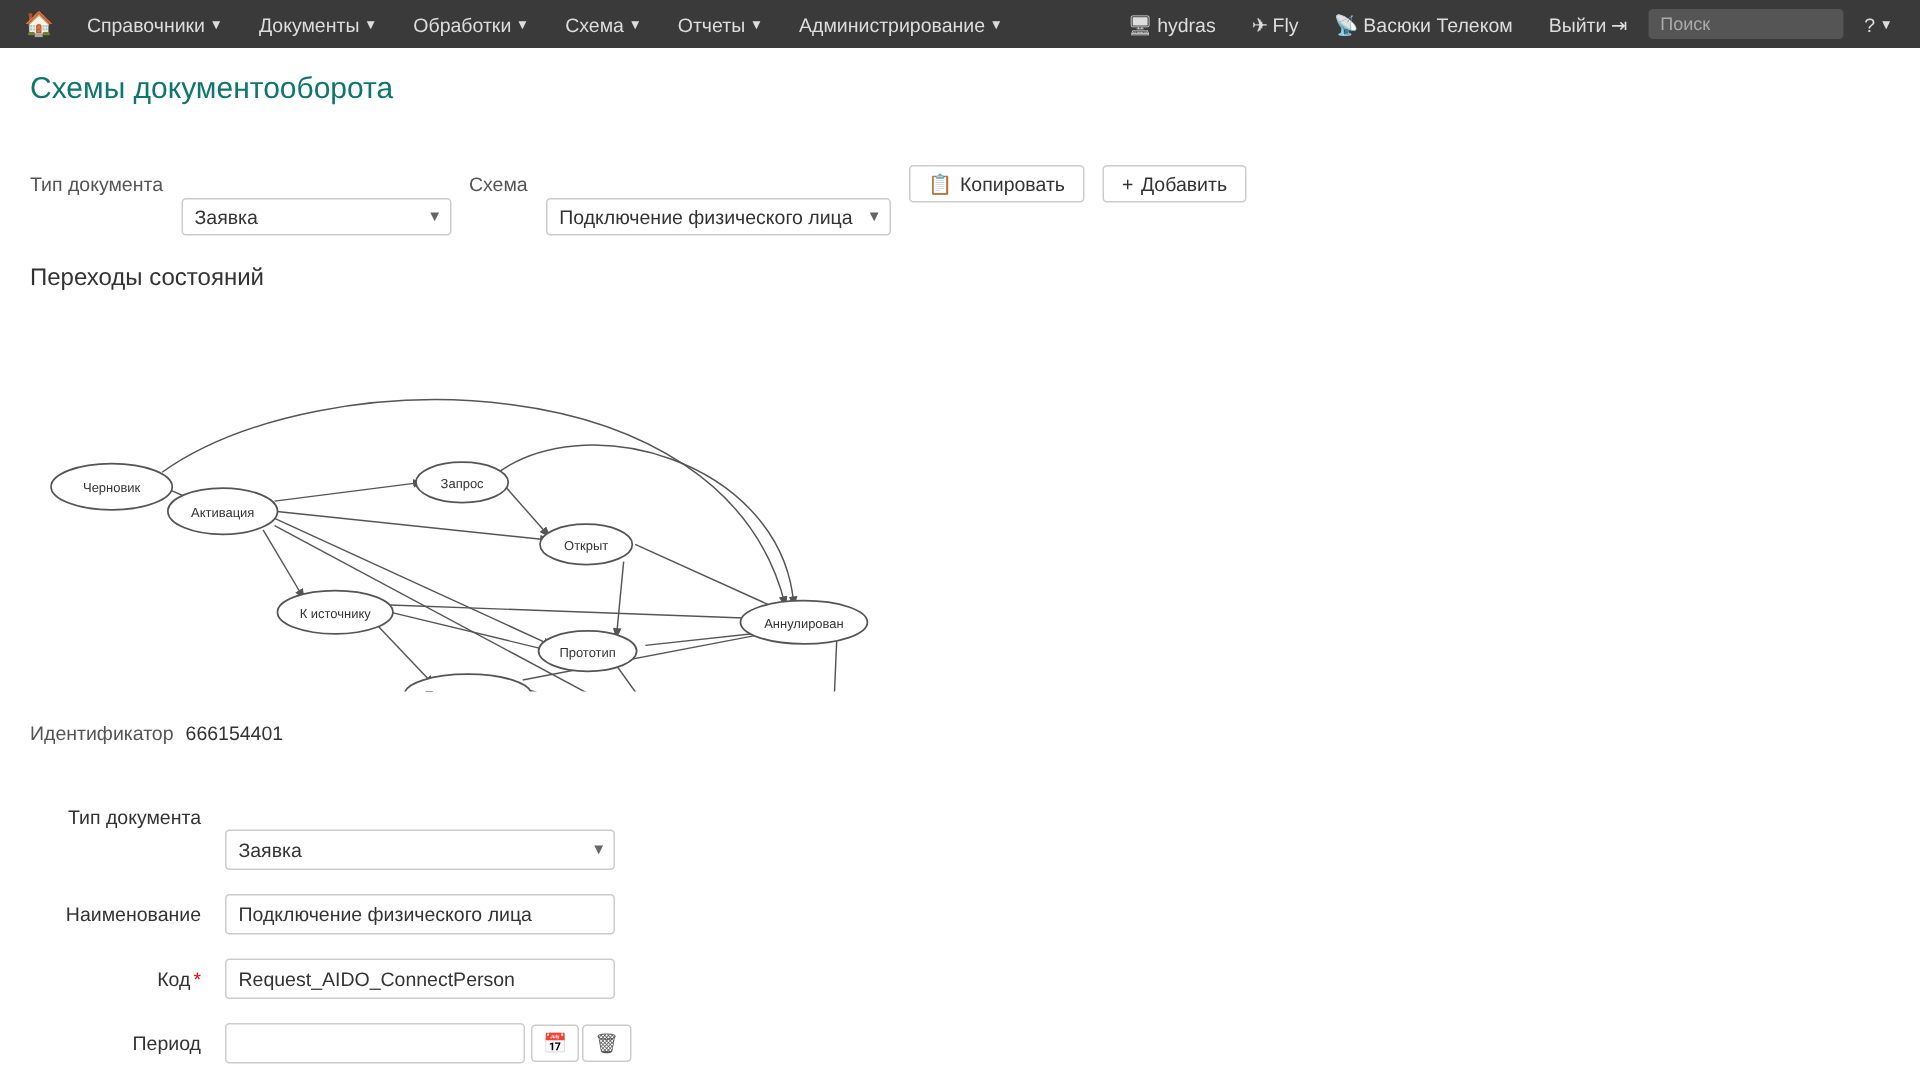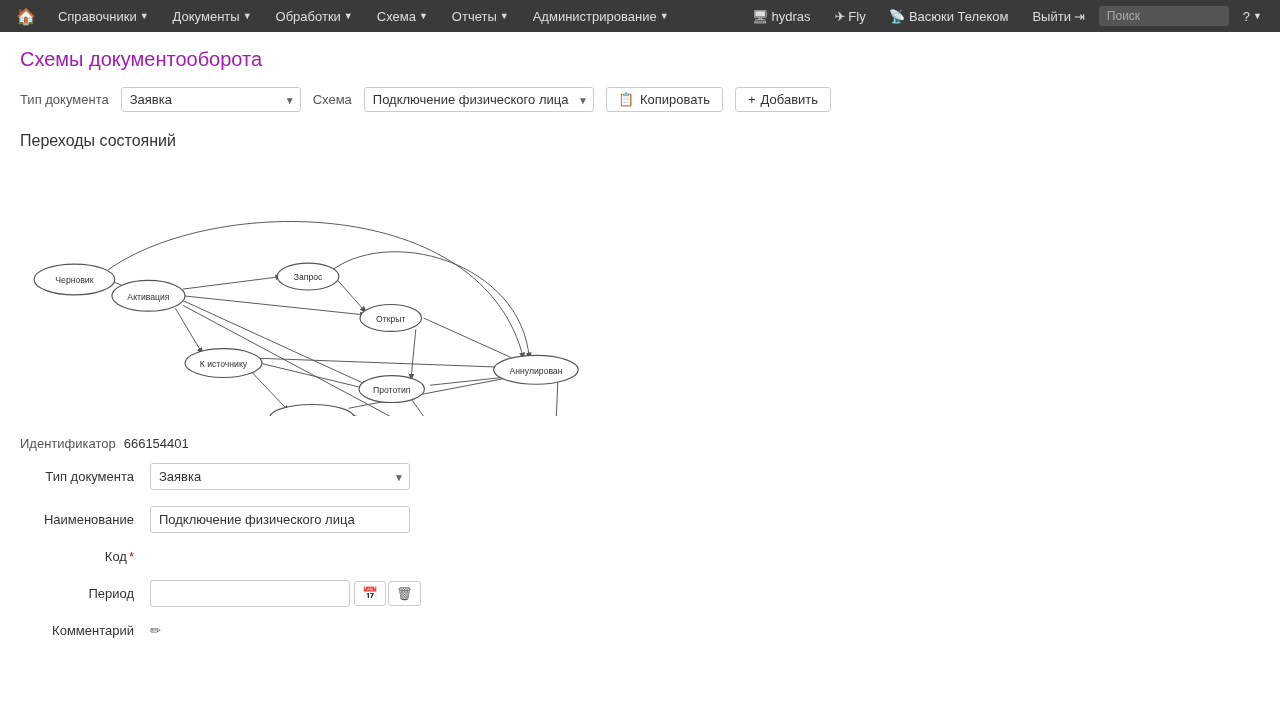--- a/index.html
+++ b/index.html
@@ -48,35 +48,36 @@
       width: 130px;
     }
     .nav-search::placeholder { color: #aaa; }
     .caret { font-size: 9px; }
 
     
     .page { padding: 16px 20px; }
     .page-title {
       font-size: 20px;
       font-weight: normal;
-      color: #a21caf;
+      color: #0f766e;
       margin-bottom: 16px;
     }
 
     
     .toolbar {
       display: flex;
       align-items: center;
       gap: 12px;
       margin-bottom: 20px;
     }
     .toolbar-label { color: #555; font-size: 13px; }
     .select-wrapper {
       position: relative;
       display: inline-block;
+      margin-top: 45px;
     }
     .select-box {
       border: 1px solid #ccc;
       border-radius: 3px;
       padding: 4px 24px 4px 8px;
       background: #fff;
       cursor: pointer;
       font-size: 13px;
       color: #333;
       min-width: 180px;
@@ -403,20 +404,21 @@
       </div>
     </div>
 
     <div class="field-row">
       <span class="field-label">Наименование</span>
       <input class="field-input" type="text" value="Подключение физического лица" style="">
     </div>
 
     <div class="field-row">
       <span class="field-label field-label-required">Код</span>
+      <input class="field-input" type="text" value="Request_AIDO_ConnectPerson" style="">
     </div>
 
     <div class="field-row">
       <span class="field-label">Период</span>
       <input class="date-input" type="text" style="">
       <button class="icon-btn">
         <span>📅</span>
       </button>
       <button class="icon-btn">
         <span>🗑</span>

